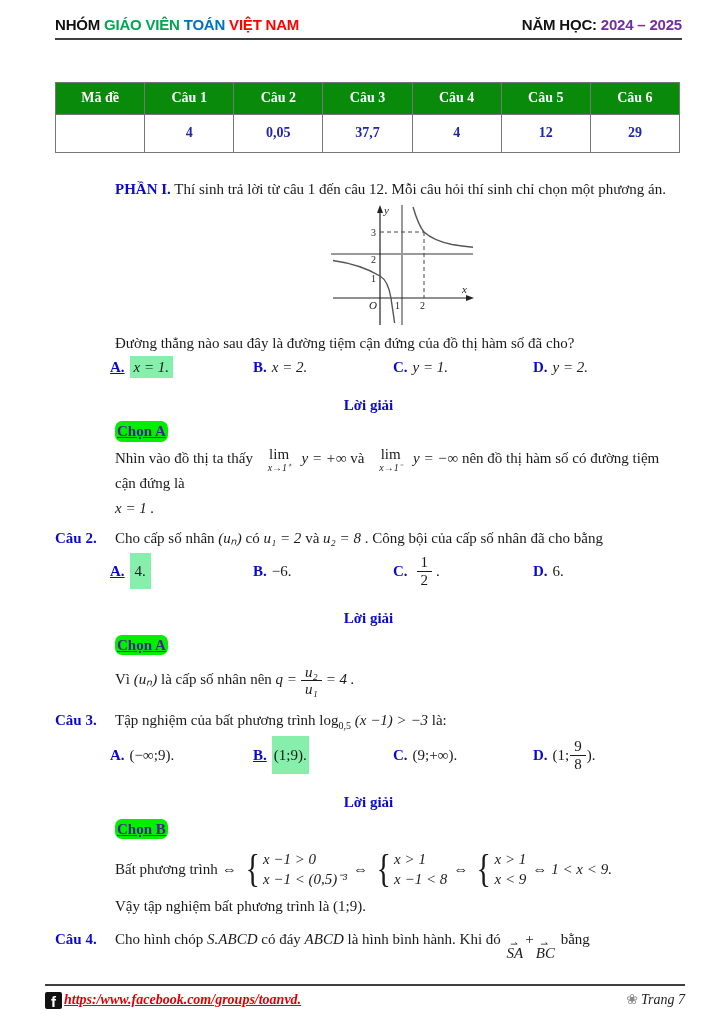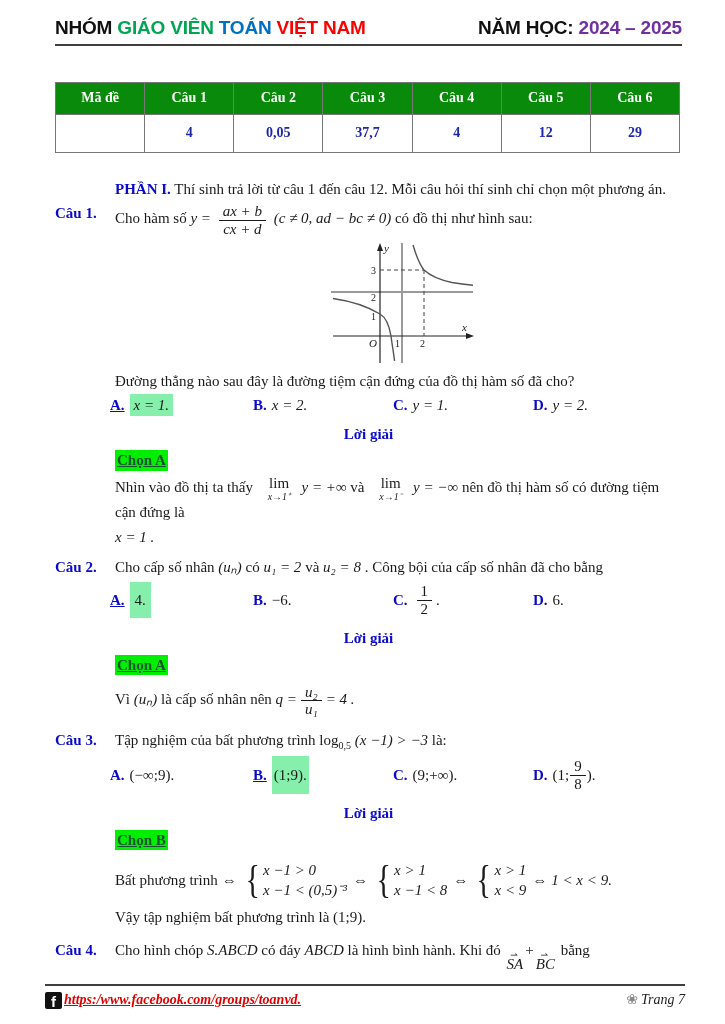--- a/index.html
+++ b/index.html
@@ -6,21 +6,21 @@
   .page {
     position:relative; width:725px; height:1024px; background:#ffffff;
     font-family:"Liberation Serif", serif; font-size:15px; line-height:1.35; color:#1a1a1a;
     margin:0 auto; overflow:hidden;
   }
   
   .hdr {
     position:absolute; top:15px; left:55px; width:627px;
     display:flex; justify-content:space-between; align-items:flex-end;
     border-bottom:2.5px solid #3f3f3f; padding-bottom:3px;
-    font-family:"Liberation Sans", sans-serif; font-weight:bold; font-size:19px; letter-spacing:-0.2px;
+    font-family:"Liberation Sans", sans-serif; font-weight:bold; font-size:15px; letter-spacing:-0.2px;
   }
   .hdr .t-black { color:#111111; }
   .hdr .t-green { color:#00A651; }
   .hdr .t-blue  { color:#0070C0; }
   .hdr .t-red   { color:#FF0000; }
   .hdr .t-purple{ color:#7030A0; }
   
   .main { position:absolute; top:82px; left:55px; width:627px; }
   table.ans { width:625px; border-collapse:collapse; table-layout:fixed; font-family:"Liberation Serif", serif; }
   table.ans th {
@@ -40,24 +40,24 @@
   .part1 { margin-top:26px; margin-left:60px; }
   .q-row { display:flex; margin-top:6px; }
   .q-label { color:#0a0ac8; font-weight:bold; width:60px; flex-shrink:0; }
   .q-body { flex:1; }
   .opts { display:flex; margin-left:55px; margin-top:3px; align-items:center; min-height:22px; }
   .opt { display:inline-flex; align-items:center; }
   .opt:nth-child(1){ width:143px; } .opt:nth-child(2){ width:140px; } .opt:nth-child(3){ width:140px; } .opt:nth-child(4){ flex:1; }
   .ol { color:#0a0ac8; font-weight:bold; margin-right:5px; }
   .ul { text-decoration:underline; }
   .hl-y { background:#86efac; padding:1px 4px; }
-  .loi { text-align:center; color:#0a0ac8; font-weight:bold; margin-top:8px; }
+  .loi { text-align:center; color:#0a0ac8; font-weight:bold; margin-top:17px; }
   .chon {
-    background:#00ee00; color:#14532d; font-weight:bold; text-decoration:underline;
-    display:inline-block; padding:0 2px; margin:6px 0 0 60px;
+    background:#00ee00; color:#4c1d95; font-weight:bold; text-decoration:underline;
+    display:inline-block; padding:0 2px; margin:6px 0 0 60px;border-radius:7px;
   }
   .sol { margin-left:60px; margin-top:5px; }
   
   .frac { display:inline-flex; flex-direction:column; align-items:center; vertical-align:middle; margin:0 4px; line-height:1.1; font-style:italic; }
   .frac .den { border-top:1.2px solid #1a1a1a; }
   .frac .num, .frac .den { padding:0 4px; }
   .lim { display:inline-flex; flex-direction:column; align-items:center; vertical-align:middle; line-height:1; margin:0 11px; }
   .lim .limsub { font-size:10px; font-style:italic; margin-top:1px; }
   .sys { display:inline-flex; align-items:center; vertical-align:middle; margin:0 2px; }
   .sys .brace { font-size:40px; font-weight:300; line-height:0.85; transform:scaleX(0.75); margin-right:1px; }
@@ -121,32 +121,20 @@
         <td>12</td>
         <td>29</td>
       </tr>
     </tbody>
       </table>
 
     <div class="part1">
       <span class="blue b">PHẦN I.</span><span> Thí sinh trả lời từ câu 1 đến câu 12. Mỗi câu hỏi thí sinh chỉ chọn một phương án.</span>
     </div>
 
-    <div class="q-row" style="margin-top:4px;">
-      <div class="q-label">Câu 1.</div>
-      <div class="q-body">
-        <span>Cho hàm số </span>
-        <span class="m">y =</span>
-        <span class="frac">
-          <span class="num">ax + b</span>
-          <span class="den">cx + d</span>
-        </span>
-        <span class="m">(c ≠ 0, ad − bc ≠ 0)</span><span> có đồ thị như hình sau:</span>
-      </div>
-    </div>
 
     <div class="graph-wrap">
       <svg width="152" height="122" viewBox="0 0 152 122">
 
         <line x1="77" y1="2" x2="77" y2="122" stroke="#9a9a9a" stroke-width="2"></line>
         <line x1="6" y1="51" x2="148" y2="51" stroke="#9a9a9a" stroke-width="2"></line>
 
         <line x1="8" y1="95" x2="144" y2="95" stroke="#222" stroke-width="1.2"></line>
         <polygon points="149,95 141,92 141,98" fill="#222"></polygon>
         <line x1="55" y1="7" x2="55" y2="122" stroke="#222" stroke-width="1.2"></line>

